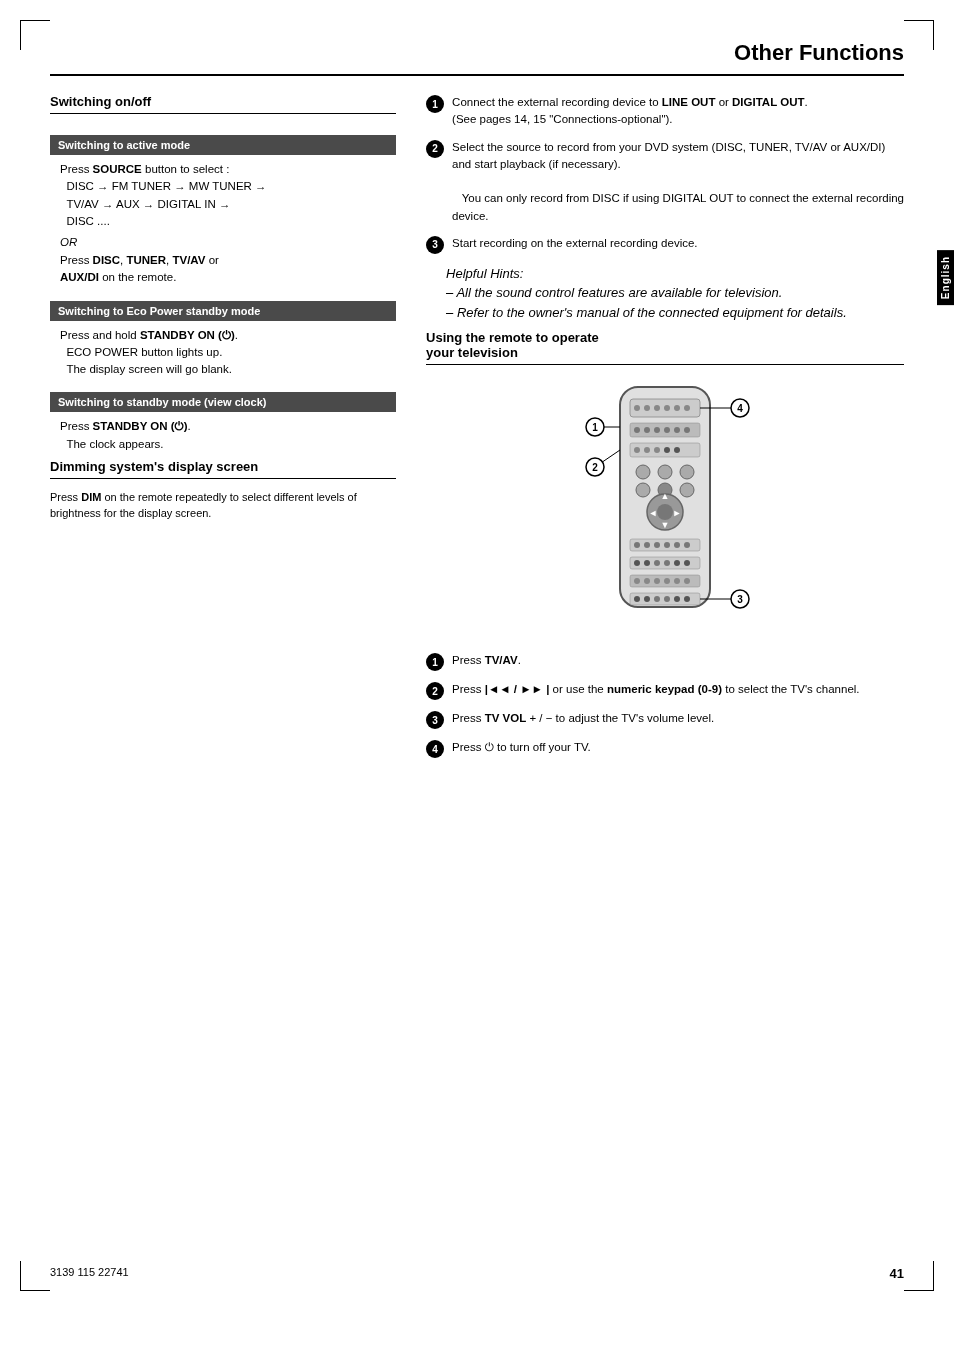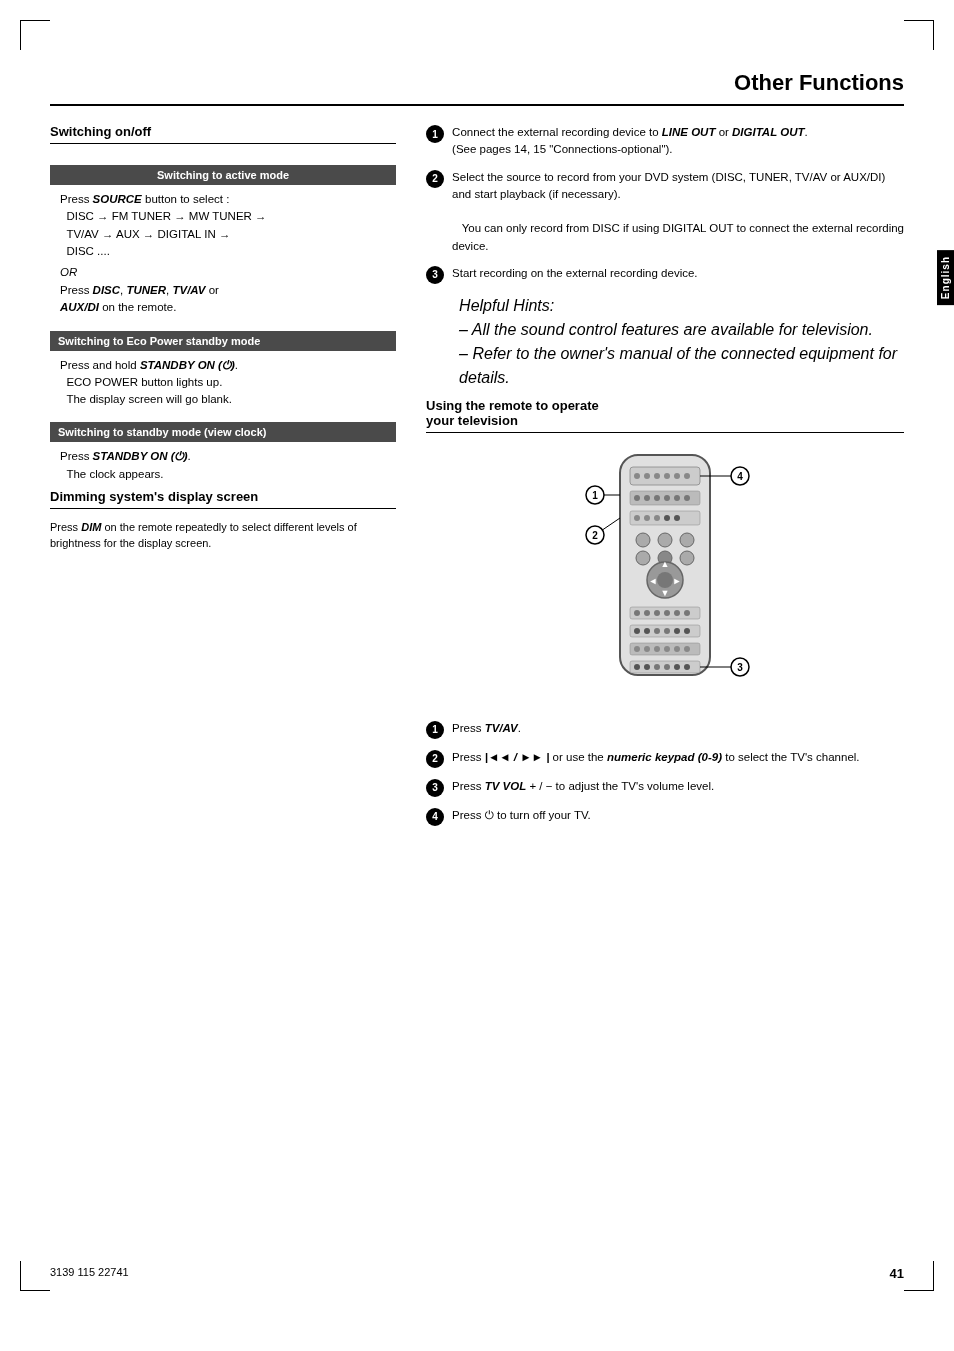--- a/index.html
+++ b/index.html
@@ -31,21 +31,20 @@
     .corner-tr { top: 20px; right: 20px; border-top: 1.5px solid #000; border-right: 1.5px solid #000; }
     .corner-bl { bottom: 60px; left: 20px; border-bottom: 1.5px solid #000; border-left: 1.5px solid #000; }
     .corner-br { bottom: 60px; right: 20px; border-bottom: 1.5px solid #000; border-right: 1.5px solid #000; }
 
     
     .page-title {
       text-align: right;
       font-size: 22px;
       font-weight: bold;
       margin-bottom: 18px;
-      margin-top: 30px;
       padding-bottom: 8px;
       border-bottom: 2px solid #000;
     }
 
     
     .english-tab {
       position: absolute;
       right: 0;
       top: 250px;
       background: #000;
@@ -89,39 +88,38 @@
       color: #ffffff;
       font-size: 11px;
       font-weight: bold;
       padding: 4px 8px;
       margin-bottom: 6px;
       margin-top: 14px;
     }
 
     .subsection-box-first {
       margin-top: 21px;
-      text-align: center;
     }
 
     
     .para {
       font-size: 11.5px;
       line-height: 1.5;
       margin-bottom: 6px;
       padding-left: 10px;
     }
 
     .para-no-indent {
       font-size: 11px;
       line-height: 1.5;
       margin-bottom: 6px;
     }
 
     
-    .bold { font-weight: bold; font-style: italic; }
+    .bold { font-weight: bold; }
 
     
     .or-line {
       font-style: italic;
       font-size: 11.5px;
       margin: 4px 0 4px 10px;
     }
 
     
     .num-list-item {
@@ -147,25 +145,25 @@
       flex-shrink: 0;
     }
 
     .num-list-text {
       font-size: 11.5px;
       line-height: 1.5;
     }
 
     
     .helpful-hints {
-      font-size: 16px;
+      font-size: 13px;
       font-style: italic;
       line-height: 1.5;
       margin-top: 6px;
-      margin-left: 33px;
+      margin-left: 20px;
     }
 
     
     .remote-image-area {
       display: flex;
       justify-content: center;
       margin: 12px 0;
       position: relative;
     }
 

